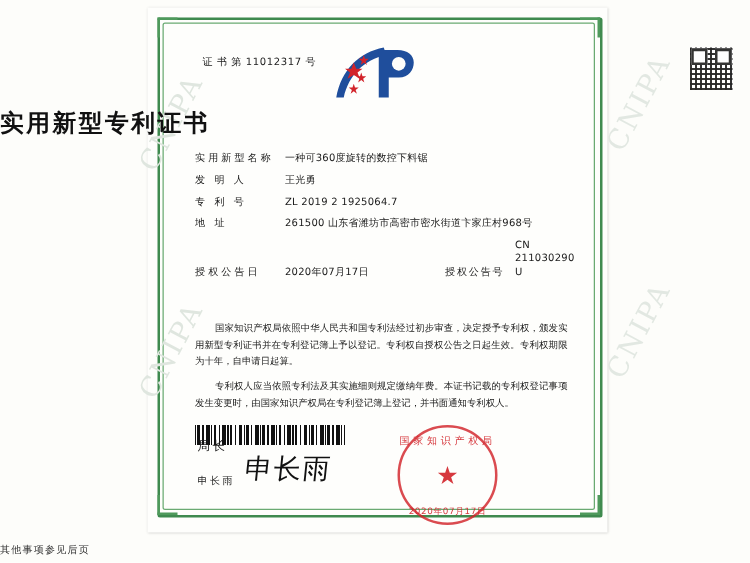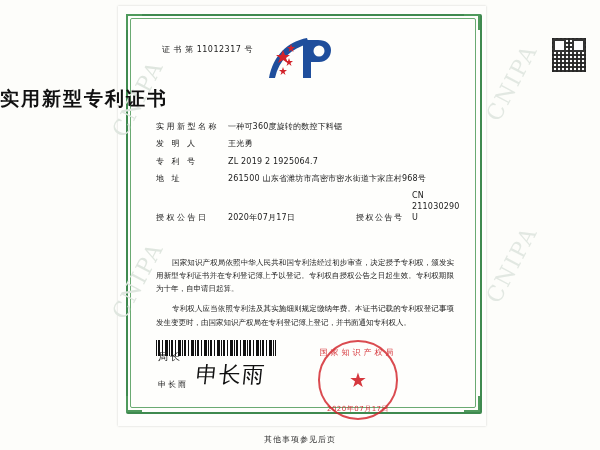--- a/index.html
+++ b/index.html
@@ -255,21 +255,20 @@
     left: 0; right: 0;
     top: 412px;
     text-align: center;
     font-size: 7px;
     color: #222;
   }
   .footer-note {
     position: absolute;
     left: 0; right: 0;
     top: 434px;
-    text-align: center;
     font-size: 8px;
     color: #333;
     letter-spacing: 1px;
   }
 </style>
 </head>
 <body>
 
 <div class="page">
 

